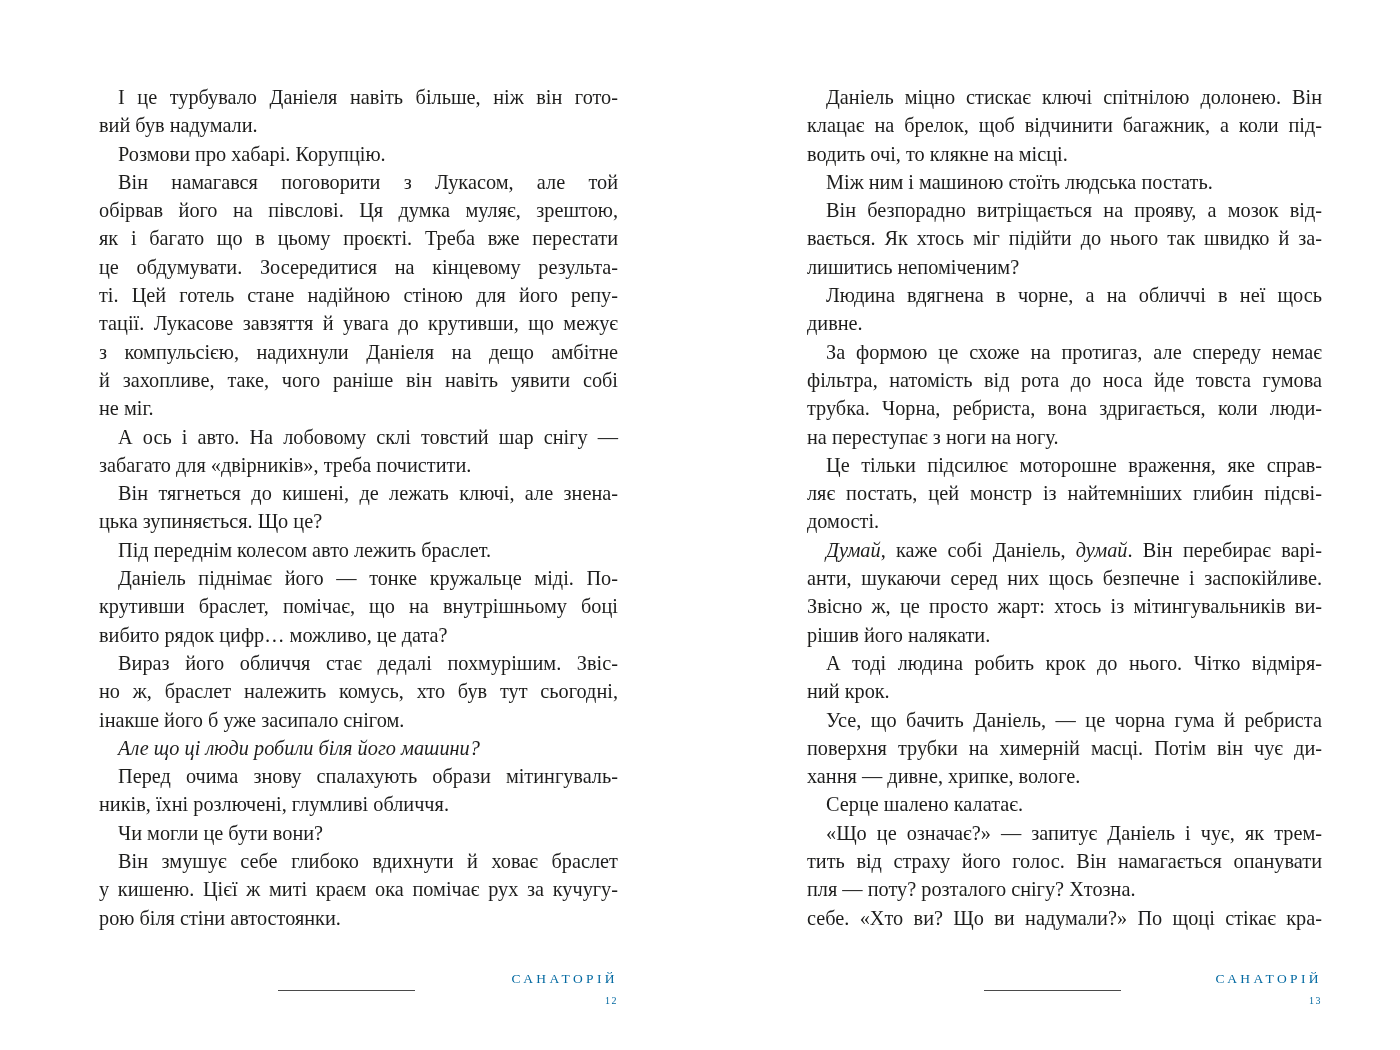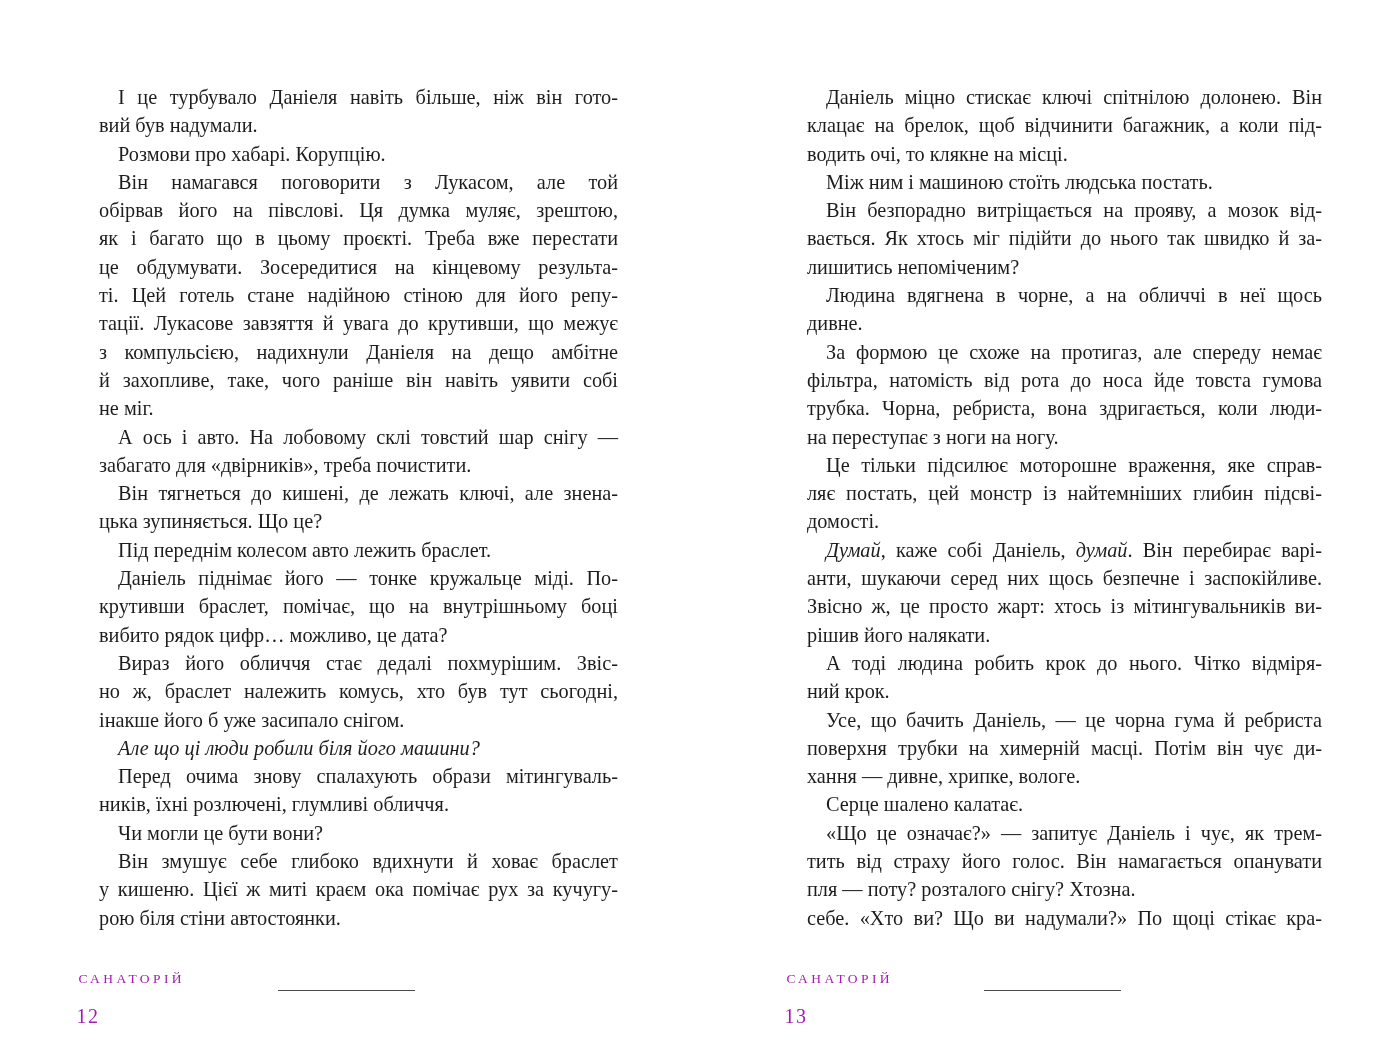--- a/index.html
+++ b/index.html
@@ -32,37 +32,37 @@
     white-space: normal;
     hyphens: none;
   }
   .line.last { text-align-last: left; }
   .para .line.first { text-indent: 19px; }
   .italic .line, .it { font-style: italic; }
 
   .page-footer {
     position: absolute;
     top: 971px; left: 0; right: 0;
-    text-align: left;
-    color: #a21caf;
+    text-align: right;
+    color: #0369a1;
   }
   .running-title {
     font-size: 13.5px;
     letter-spacing: 3.4px;
     text-indent: 3.4px; 
   }
   .footer-rule {
     width: 137px;
     height: 0;
     margin: 3px auto 0 auto;
     border-top: 1px solid #4a4a4a;
   }
   .page-number {
-    margin-top: 14px;
-    font-size: 20px;
+    margin-top: 4px;
+    font-size: 10px;
     letter-spacing: 1.5px;
     text-indent: 1.5px;
   }
 </style>
 </head>
 <body>
 
 <div class="spread">
 
   <section class="page page-left">

